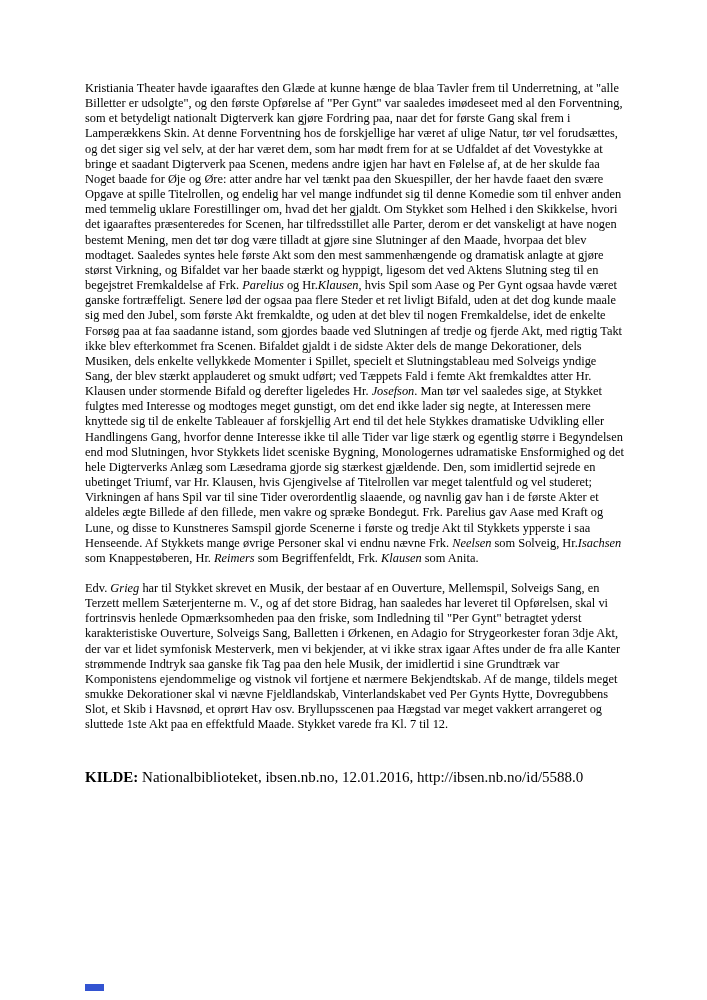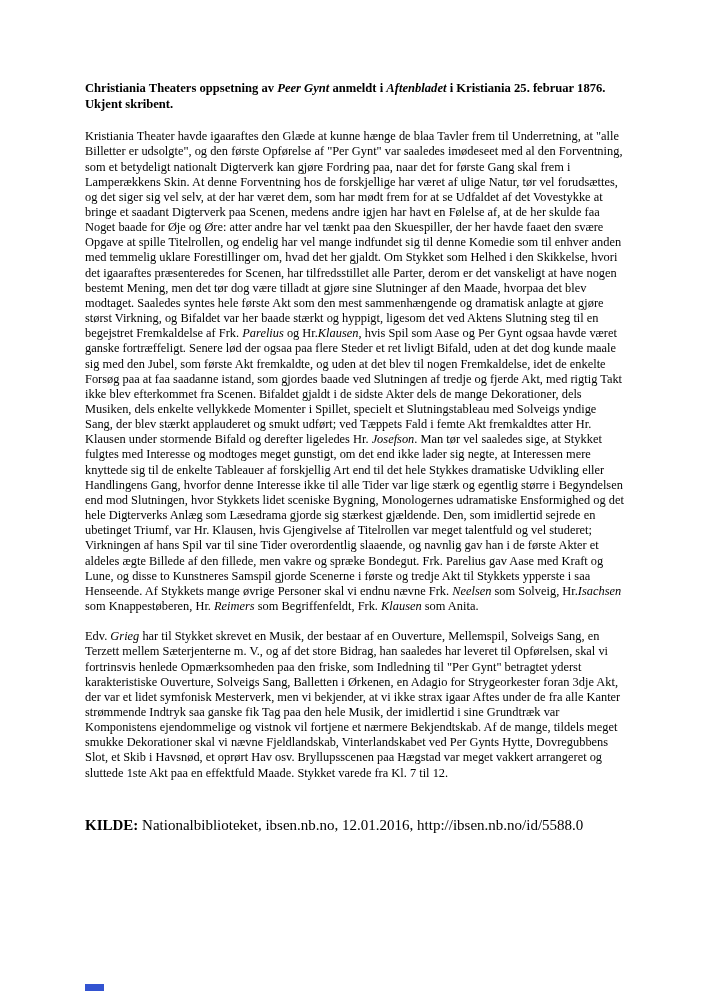--- a/index.html
+++ b/index.html
@@ -54,21 +54,20 @@
     height: 7px;
     background: #3354d1;
   }
 </style>
 </head>
 <body>
 
 <div class="page">
   <div class="content">
 
-    <p class="heading"><span style="font-weight: bold;">Christiania Theaters oppsetning av </span><span style="font-style: italic; font-weight: bold;">Peer Gynt</span><span style="font-weight: bold;"> anmeldt i </span><span style="font-style: italic; font-weight: bold;">Aftenbladet</span><span style="font-weight: bold;"> i Kristiania 25. februar 1876. Ukjent skribent.</span></p>
 
     <p class="body-par"><span>Kristiania Theater havde igaaraftes den Glæde at kunne hænge de blaa Tavler frem til Underretning, at "alle Billetter er udsolgte", og den første Opførelse af "Per Gynt" var saaledes imødeseet med al den Forventning, som et betydeligt nationalt Digterverk kan gjøre Fordring paa, naar det for første Gang skal frem i Lamperækkens Skin. At denne Forventning hos de forskjellige har været af ulige Natur, tør vel forudsættes, og det siger sig vel selv, at der har været dem, som har mødt frem for at se Udfaldet af det Vovestykke at bringe et saadant Digterverk paa Scenen, medens andre igjen har havt en Følelse af, at de her skulde faa Noget baade for Øje og Øre: atter andre har vel tænkt paa den Skuespiller, der her havde faaet den svære Opgave at spille Titelrollen, og endelig har vel mange indfundet sig til denne Komedie som til enhver anden med temmelig uklare Forestillinger om, hvad det her gjaldt. Om Stykket som Helhed i den Skikkelse, hvori det igaaraftes præsenteredes for Scenen, har tilfredsstillet alle Parter, derom er det vanskeligt at have nogen bestemt Mening, men det tør dog være tilladt at gjøre sine Slutninger af den Maade, hvorpaa det blev modtaget. Saaledes syntes hele første Akt som den mest sammenhængende og dramatisk anlagte at gjøre størst Virkning, og Bifaldet var her baade stærkt og hyppigt, ligesom det ved Aktens Slutning steg til en begejstret Fremkaldelse af Frk. </span><span style="font-style: italic;">Parelius</span><span> og Hr.</span><span style="font-style: italic;">Klausen</span><span>, hvis Spil som Aase og Per Gynt ogsaa havde været ganske fortræffeligt. Senere lød der ogsaa paa flere Steder et ret livligt Bifald, uden at det dog kunde maale sig med den Jubel, som første Akt fremkaldte, og uden at det blev til nogen Fremkaldelse, idet de enkelte Forsøg paa at faa saadanne istand, som gjordes baade ved Slutningen af tredje og fjerde Akt, med rigtig Takt ikke blev efterkommet fra Scenen. Bifaldet gjaldt i de sidste Akter dels de mange Dekorationer, dels Musiken, dels enkelte vellykkede Momenter i Spillet, specielt et Slutningstableau med Solveigs yndige Sang, der blev stærkt applauderet og smukt udført; ved Tæppets Fald i femte Akt fremkaldtes atter Hr. Klausen under stormende Bifald og derefter ligeledes Hr. </span><span style="font-style: italic;">Josefson</span><span>. Man tør vel saaledes sige, at Stykket fulgtes med Interesse og modtoges meget gunstigt, om det end ikke lader sig negte, at Interessen mere knyttede sig til de enkelte Tableauer af forskjellig Art end til det hele Stykkes dramatiske Udvikling eller Handlingens Gang, hvorfor denne Interesse ikke til alle Tider var lige stærk og egentlig større i Begyndelsen end mod Slutningen, hvor Stykkets lidet sceniske Bygning, Monologernes udramatiske Ensformighed og det hele Digterverks Anlæg som Læsedrama gjorde sig stærkest gjældende. Den, som imidlertid sejrede en ubetinget Triumf, var Hr. Klausen, hvis Gjengivelse af Titelrollen var meget talentfuld og vel studeret; Virkningen af hans Spil var til sine Tider overordentlig slaaende, og navnlig gav han i de første Akter et aldeles ægte Billede af den fillede, men vakre og spræke Bondegut. Frk. Parelius gav Aase med Kraft og Lune, og disse to Kunstneres Samspil gjorde Scenerne i første og tredje Akt til Stykkets ypperste i saa Henseende. Af Stykkets mange øvrige Personer skal vi endnu nævne Frk. </span><span style="font-style: italic;">Neelsen</span><span> som Solveig, Hr.</span><span style="font-style: italic;">Isachsen</span><span> som Knappestøberen, Hr. </span><span style="font-style: italic;">Reimers</span><span> som Begriffenfeldt, Frk. </span><span style="font-style: italic;">Klausen</span><span> som Anita.</span></p>
 
     <p class="body-par"><span>Edv. </span><span style="font-style: italic;">Grieg</span><span> har til Stykket skrevet en Musik, der bestaar af en Ouverture, Mellemspil, Solveigs Sang, en Terzett mellem Sæterjenterne m. V., og af det store Bidrag, han saaledes har leveret til Opførelsen, skal vi fortrinsvis henlede Opmærksomheden paa den friske, som Indledning til "Per Gynt" betragtet yderst karakteristiske Ouverture, Solveigs Sang, Balletten i Ørkenen, en Adagio for Strygeorkester foran 3dje Akt, der var et lidet symfonisk Mesterverk, men vi bekjender, at vi ikke strax igaar Aftes under de fra alle Kanter strømmende Indtryk saa ganske fik Tag paa den hele Musik, der imidlertid i sine Grundtræk var Komponistens ejendommelige og vistnok vil fortjene et nærmere Bekjendtskab. Af de mange, tildels meget smukke Dekorationer skal vi nævne Fjeldlandskab, Vinterlandskabet ved Per Gynts Hytte, Dovregubbens Slot, et Skib i Havsnød, et oprørt Hav osv. Bryllupsscenen paa Hægstad var meget vakkert arrangeret og sluttede 1ste Akt paa en effektfuld Maade. Stykket varede fra Kl. 7 til 12.</span></p>
 
     <p class="source-line">
       <span class="lbl">KILDE:</span><span> Nationalbiblioteket, ibsen.nb.no, 12.01.2016,  </span><span>http://ibsen.nb.no/id/5588.0</span>
     </p>
 
   </div>

